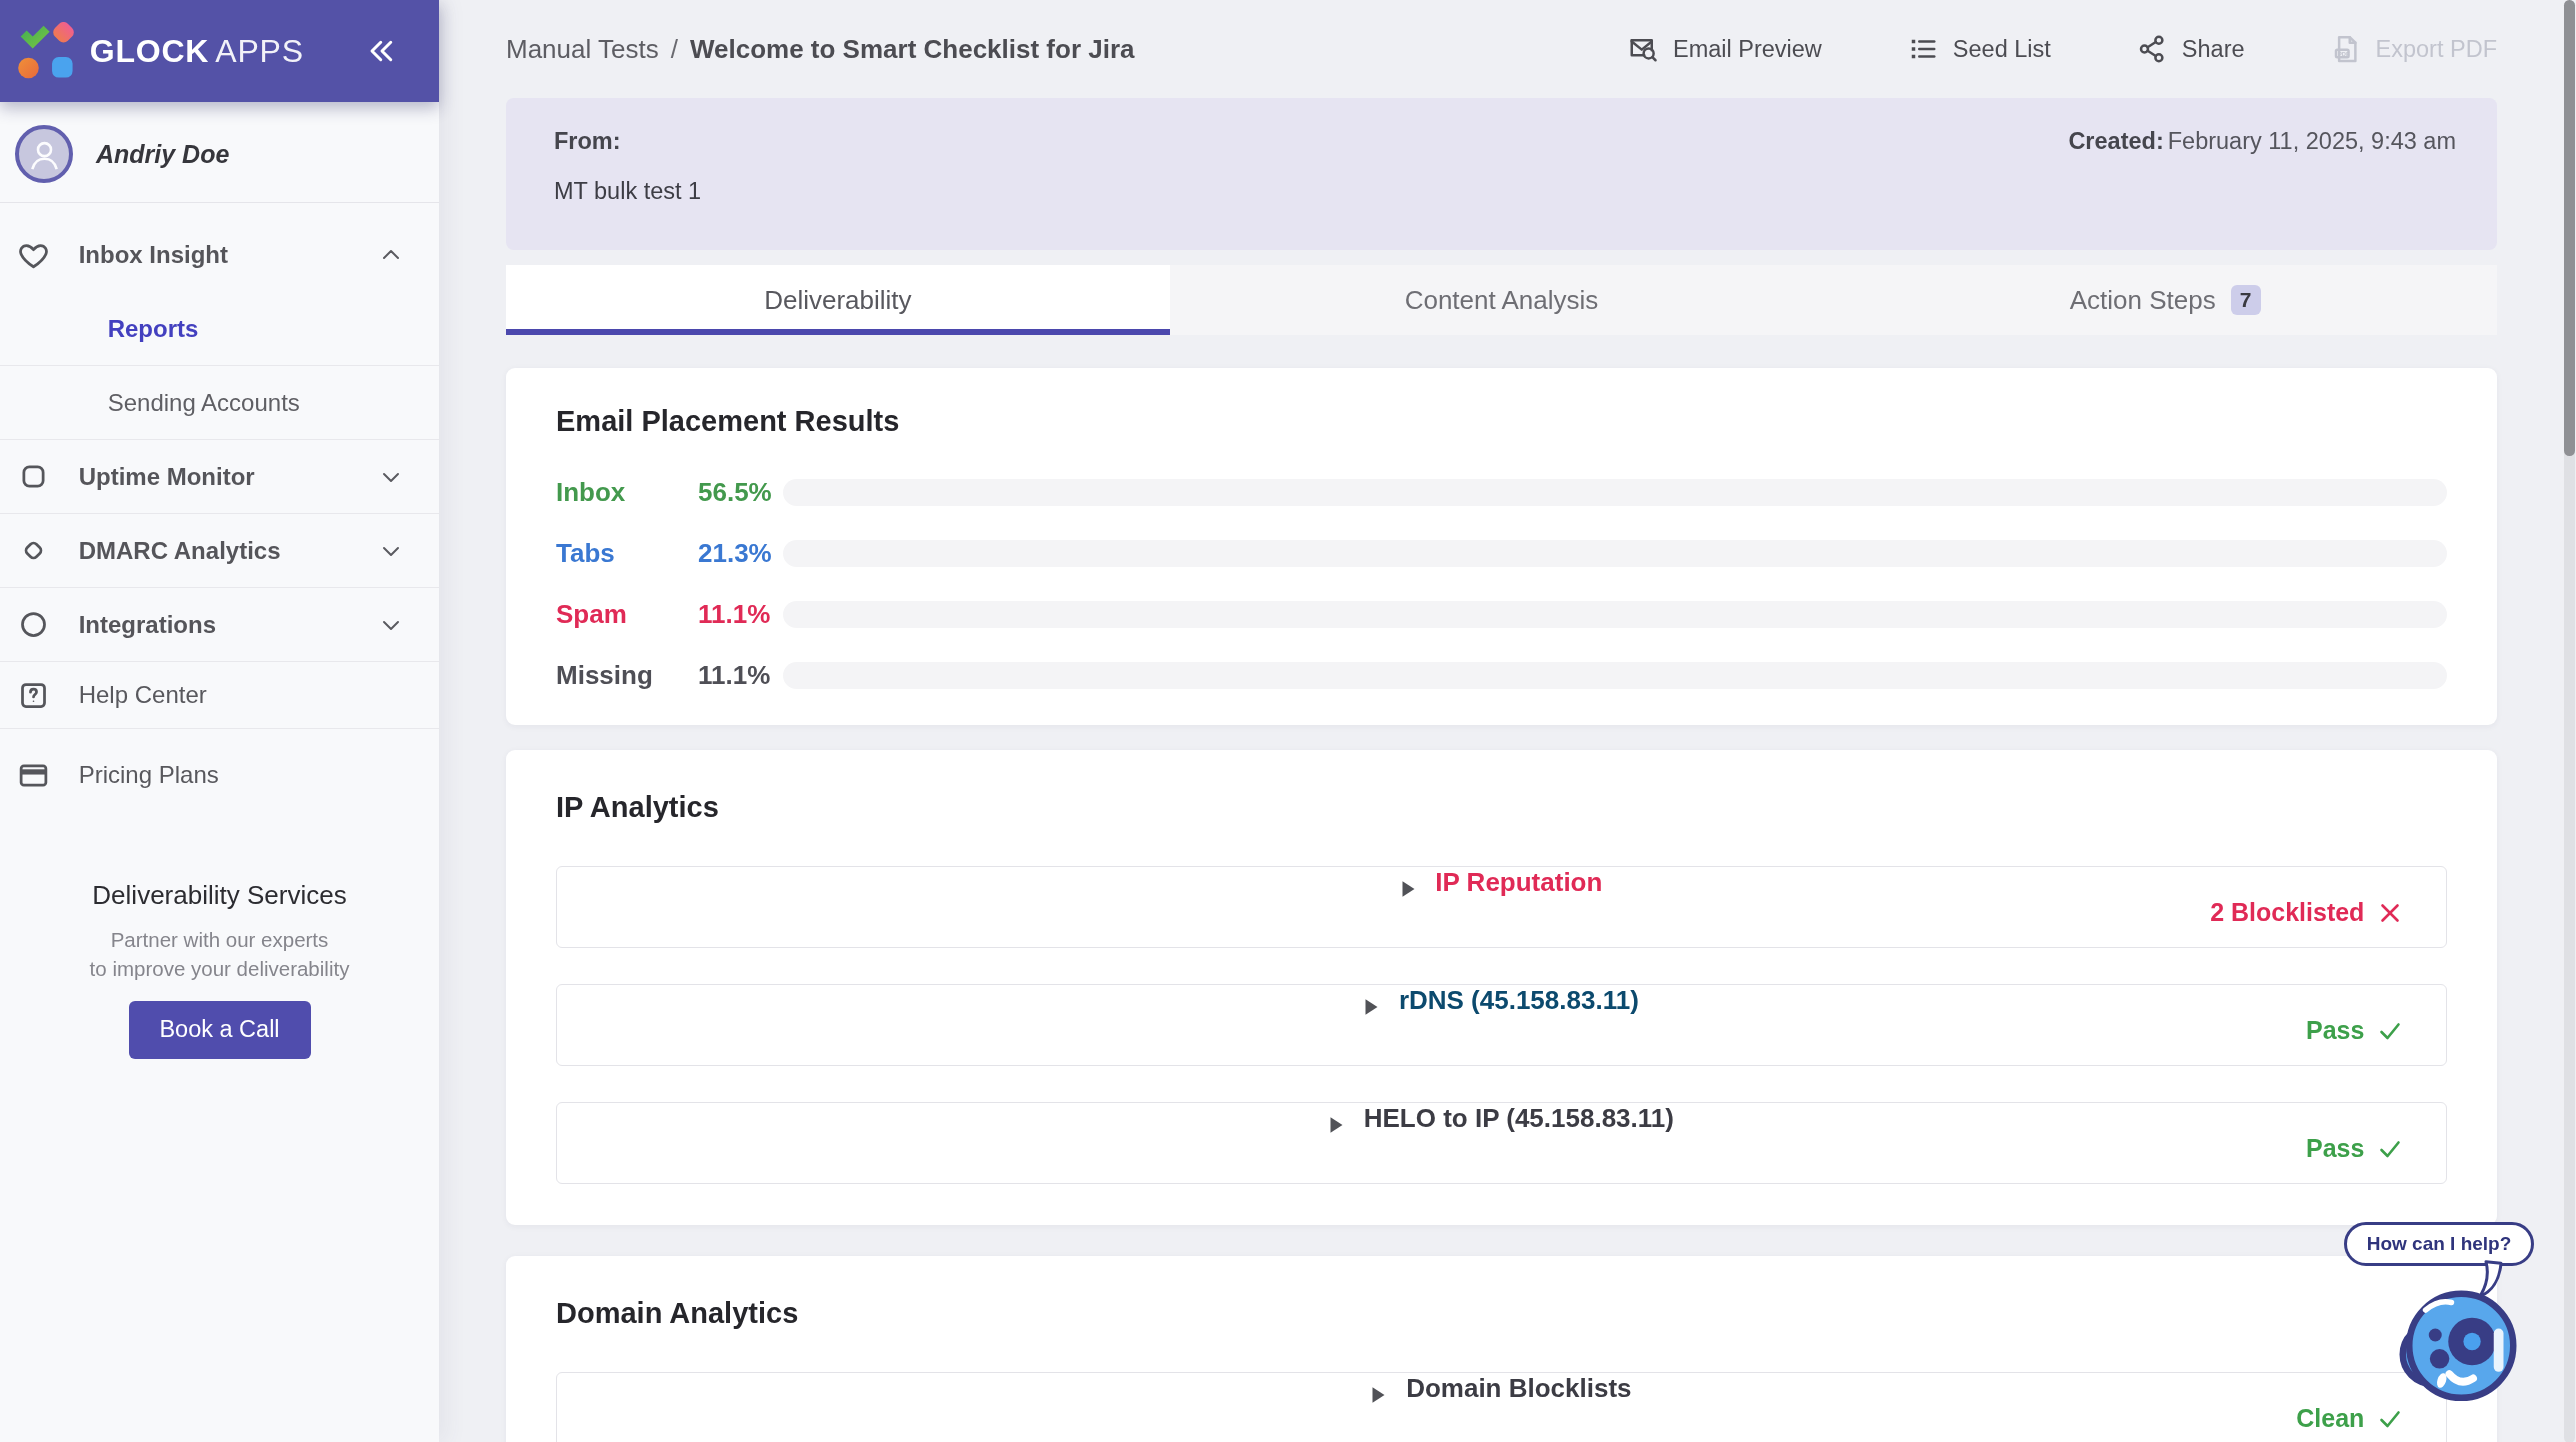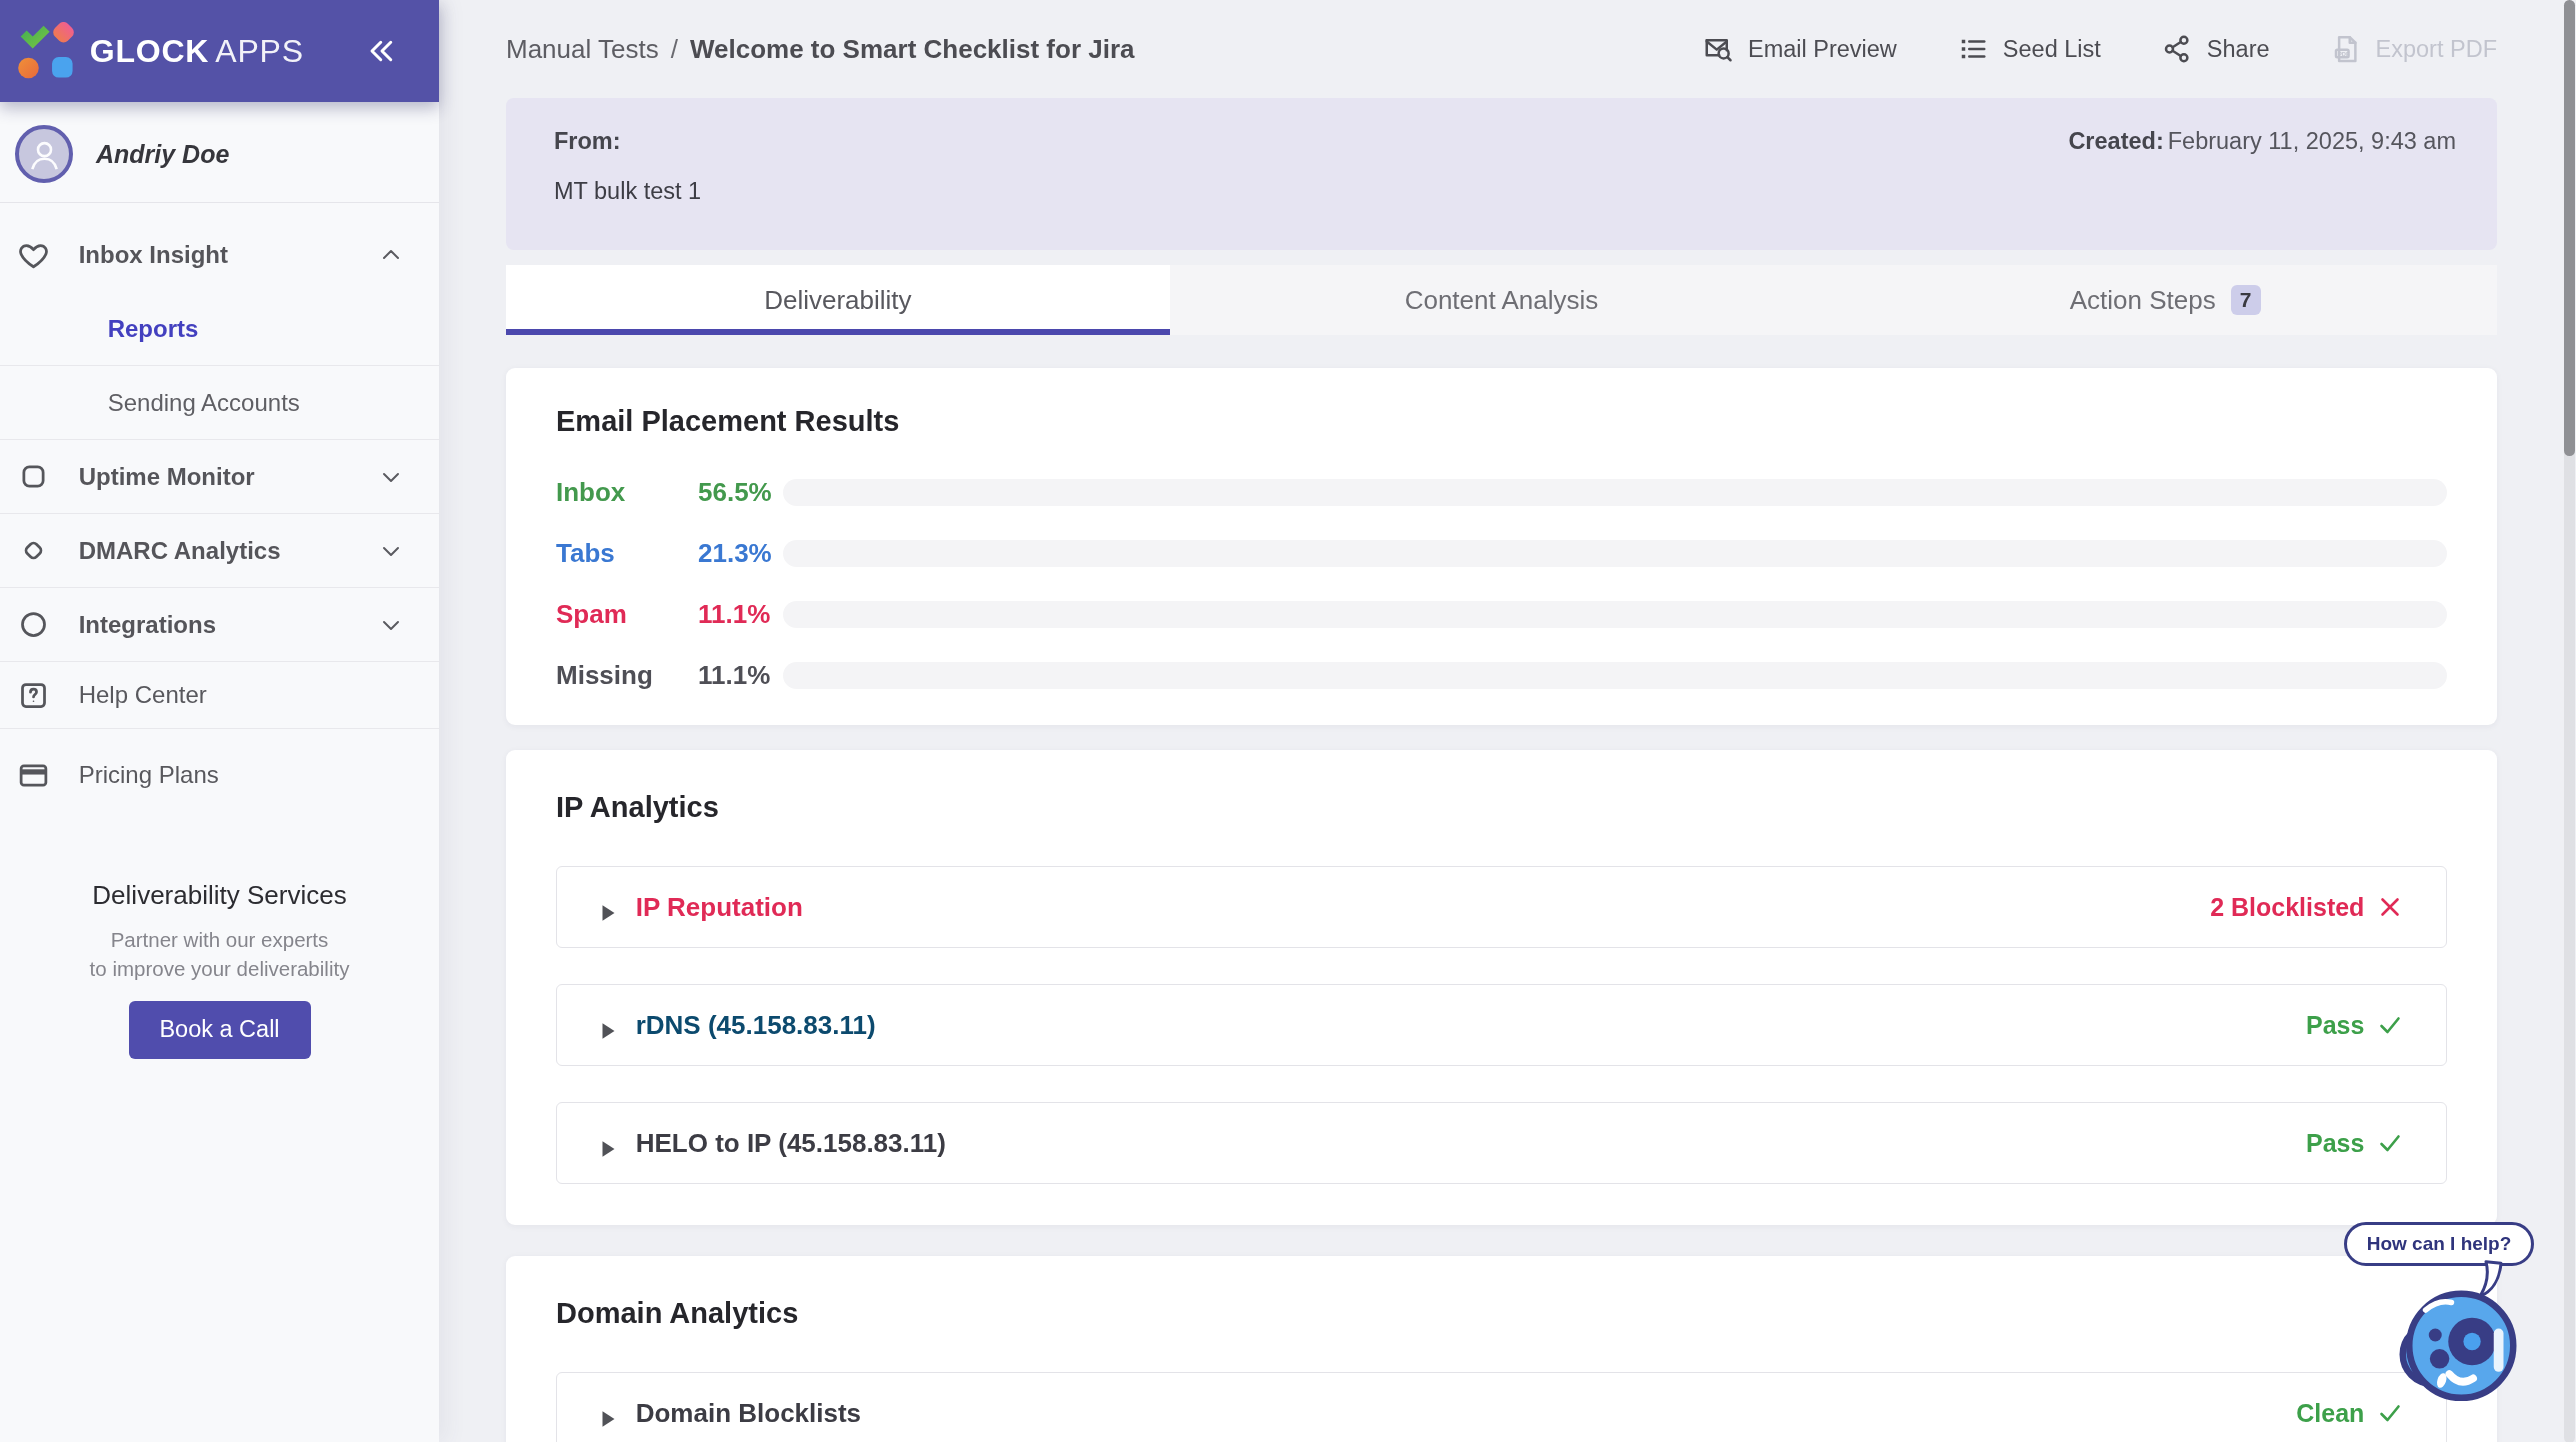--- a/index.html
+++ b/index.html
@@ -46,21 +46,21 @@
   .promo-line.first { margin-top:13.6px; }
   .promo-btn { margin-top:18px; width:182px; height:58px; background:#504dad; color:#ffffff;
                font-size:23.5px; font-family:inherit; border:none; border-radius:6px; cursor:pointer; }
 
   
   .main { flex:1; padding:0 79px 0 67px; position:relative; }
   .topbar { height:98px; display:flex; align-items:center; }
   .breadcrumb { font-size:26px; color:#5d5d63; display:flex; align-items:center; white-space:nowrap; }
   .crumb-sep { margin:0 12px; color:#6a6a70; }
   .crumb-current { font-weight:700; color:#4c4c52; }
-  .actions { margin-left:auto; display:flex; align-items:center; gap:61px; }
+  .actions { margin-left:auto; display:flex; align-items:center; gap:86px; }
   .action { display:flex; align-items:center; gap:15px; font-size:23.5px; color:#4c4c52; cursor:pointer; white-space:nowrap; }
   .action .aicon { width:30px; height:30px; }
   .action .aicon svg { width:100%; height:100%; }
   .action.disabled { color:#c2c4ce; cursor:default; }
 
   .info-panel { height:152px; background:#e6e4f2; border-radius:7.6px; display:flex;
                 justify-content:space-between; padding:27px 41px 0 48px; }
   .info-left .info-label, .info-right .info-label { font-size:23.5px; font-weight:700; color:#45454d; line-height:33px; }
   .info-left .info-value { margin-top:16.7px; font-size:23.5px; color:#3d3d45; line-height:33px; }
   .info-right { display:flex; gap:4px; }
@@ -82,21 +82,21 @@
 
   .placement-rows { margin-top:26px; }
   .prow { display:flex; align-items:center; height:61px; }
   .plabel { width:142px; font-size:26px; font-weight:700; }
   .pval { width:85px; font-size:26px; font-weight:700; }
   .ptrack { flex:1; height:27px; background:#f4f4f6; border-radius:13.6px; overflow:hidden; }
   .pbar { height:100%; border-radius:13.6px; }
 
   .acc-rows { margin-top:44px; }
   .acc { height:82px; border:1.5px solid #e3e3e8; border-radius:6px; background:#fff;
-         display:flex; align-items:center; padding:0 44px; margin-bottom:36px; cursor:pointer; }
+         display:flex; align-items:center; padding:0 44px; margin-bottom:36px; cursor:pointer;flex-direction:column; }
   .acc:last-child { margin-bottom:0; }
   .acc-title { display:flex; align-items:center; gap:19.7px; font-size:26px; font-weight:700; color:#3c3c44; }
   .acc-title .caret { width:15px; height:18px; color:#515257; flex:0 0 15px; }
   .acc-title .caret svg { width:100%; height:100%; }
   .acc-status { margin-left:auto; display:flex; align-items:center; gap:13.6px; font-size:25px; font-weight:700; }
   .acc-status .sicon { width:24px; height:24px; }
   .acc-status .sicon svg { width:100%; height:100%; }
 
   
   .chat { position:absolute; top:1222px; right:42px; display:flex; flex-direction:column; align-items:flex-end; z-index:50; }

